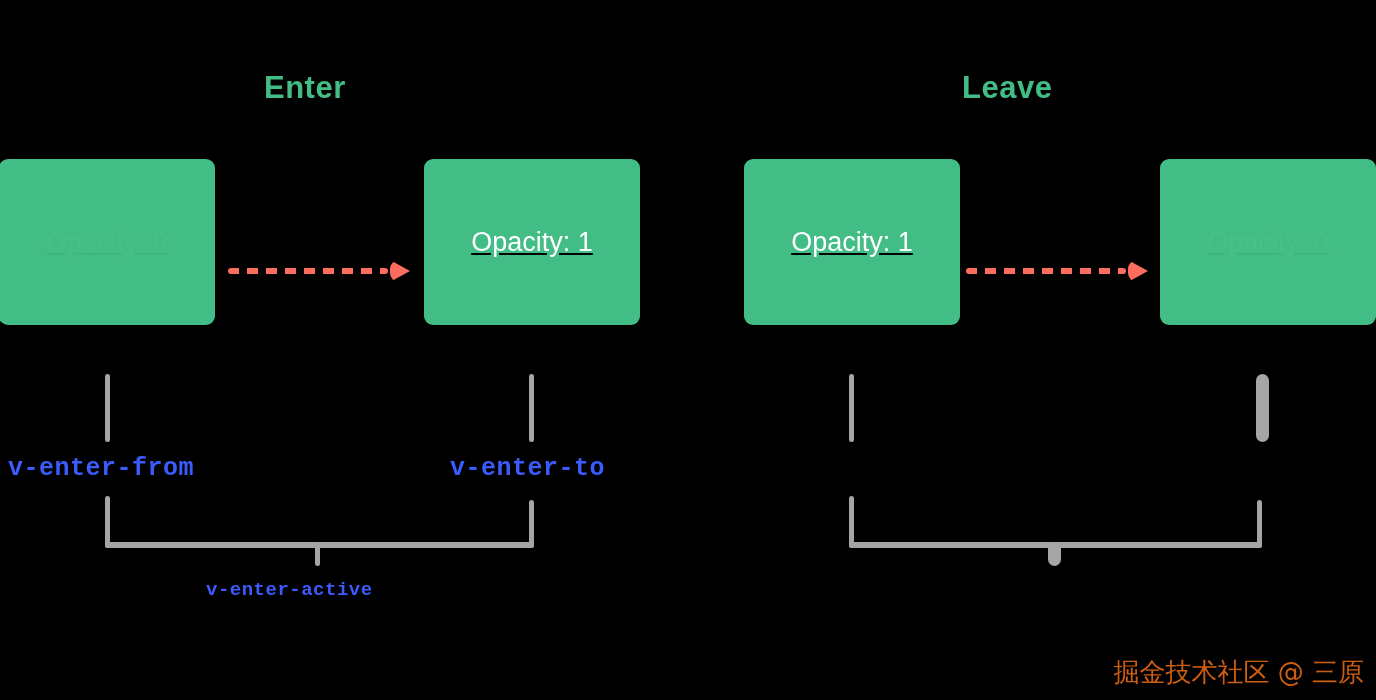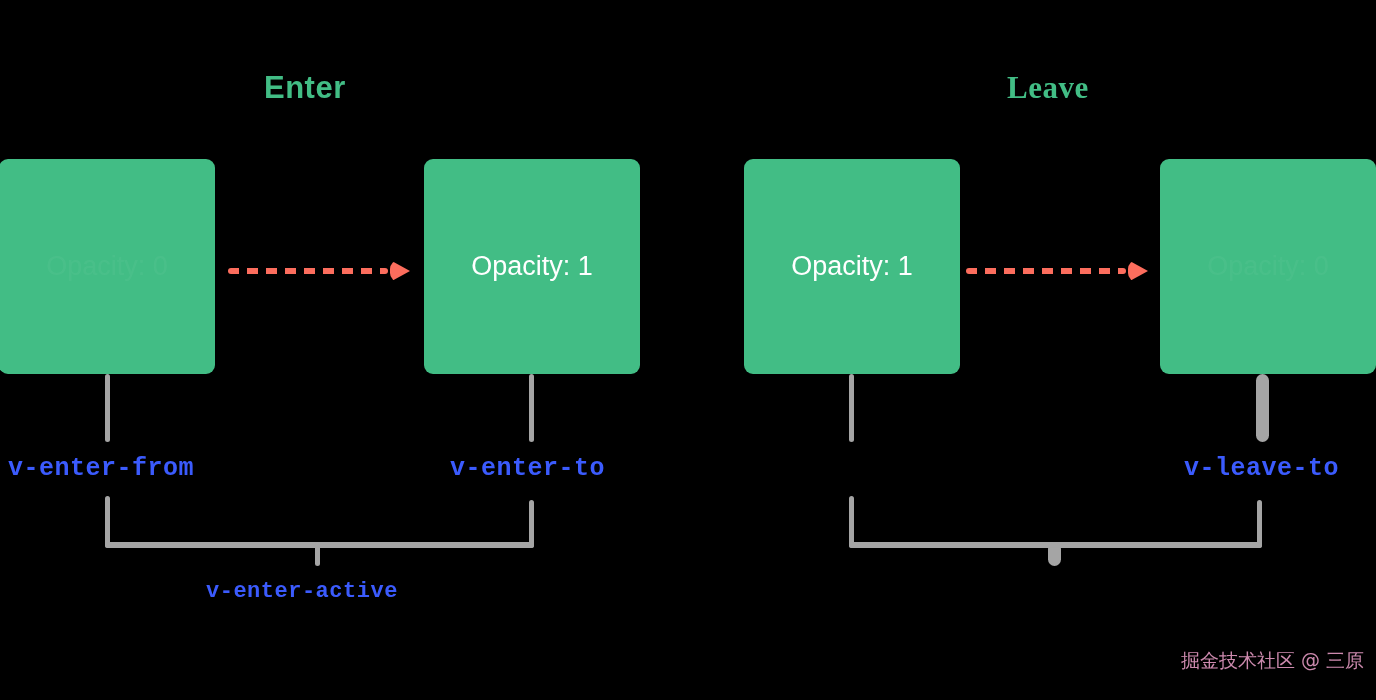--- a/index.html
+++ b/index.html
@@ -16,32 +16,33 @@
   .section-title{
     position:absolute;
     color:#42bd85;
     font-weight:bold;
     font-size:31px;
     letter-spacing:0.5px;
     white-space:nowrap;
     font-family:"Liberation Sans", sans-serif;
   }
   .title-enter{ left:264px; top:70px; }
-  .title-leave{ left:1007px; top:70px;font-family:Liberation Serif, serif; }
+  .title-leave{ left:962px; top:70px; }
 
   
   .box{
     position:absolute;
     top:159px;
     width:216px;
-    height:215px;
+    height:166px;
     background:#42bd85;
     display:flex;
     align-items:center;
     justify-content:center;
+    text-decoration:underline;
   }
   .box .box-label{
     color:#ffffff;
     font-size:27px;
     font-family:"Liberation Sans", sans-serif;
     white-space:nowrap;
   }
   .box.faded .box-label{ opacity:0.035; }
 
   #box-enter-from{ left:-1px; }
@@ -93,30 +94,30 @@
   
   .class-label{
     position:absolute;
     color:#3b5bfd;
     font-family:"Liberation Mono", monospace;
     font-weight:bold;
     font-size:25px;
     white-space:nowrap;
     letter-spacing:0.5px;
   }
-  .class-label.active-label{ font-size:22px; }
+  .class-label.active-label{ font-size:19px; }
 
   
   .watermark{
     position:absolute;
     right:12px;
-    bottom:26px;
-    color:#f9a8d4;
+    bottom:10px;
+    color:#f97316;
     opacity:0.82;
-    font-size:19px;
+    font-size:26px;
     font-family:"DejaVu Sans", sans-serif;
     white-space:nowrap;
     text-shadow:0 0 2px rgba(0,0,0,0.9);
   }
 </style>
 </head>
 <body>
 
 <div class="stage">
 
@@ -159,21 +160,20 @@
   <div class="vline" style="left:105px; top:496px; height:52px;"></div>
   <div class="vline" style="left:529px; top:500px; height:48px;"></div>
   <div class="hline" style="left:105px; top:542px; width:429px;"></div>
   <div class="vline" style="left:315px; top:542px; height:24px;"></div>
 
   <div class="class-label active-label" style="left:206px; top:579px;">v-enter-active</div>
 
   <div class="vline" style="left:849px;  top:374px; height:68px;"></div>
   <div class="vline thick" style="left:1256px; top:374px; height:68px;"></div>
 
-  <div class="class-label" style="left:1184px; top:454px;">v-leave-to</div>
 
   <div class="vline" style="left:849px;  top:496px; height:52px;"></div>
   <div class="vline" style="left:1257px; top:500px; height:48px;"></div>
   <div class="hline" style="left:849px;  top:542px; width:413px;"></div>
   <div class="vline thick" style="left:1048px; top:542px; height:24px;"></div>
 
 
   <div class="watermark">掘金技术社区 @ 三原</div>
 
 </div>

